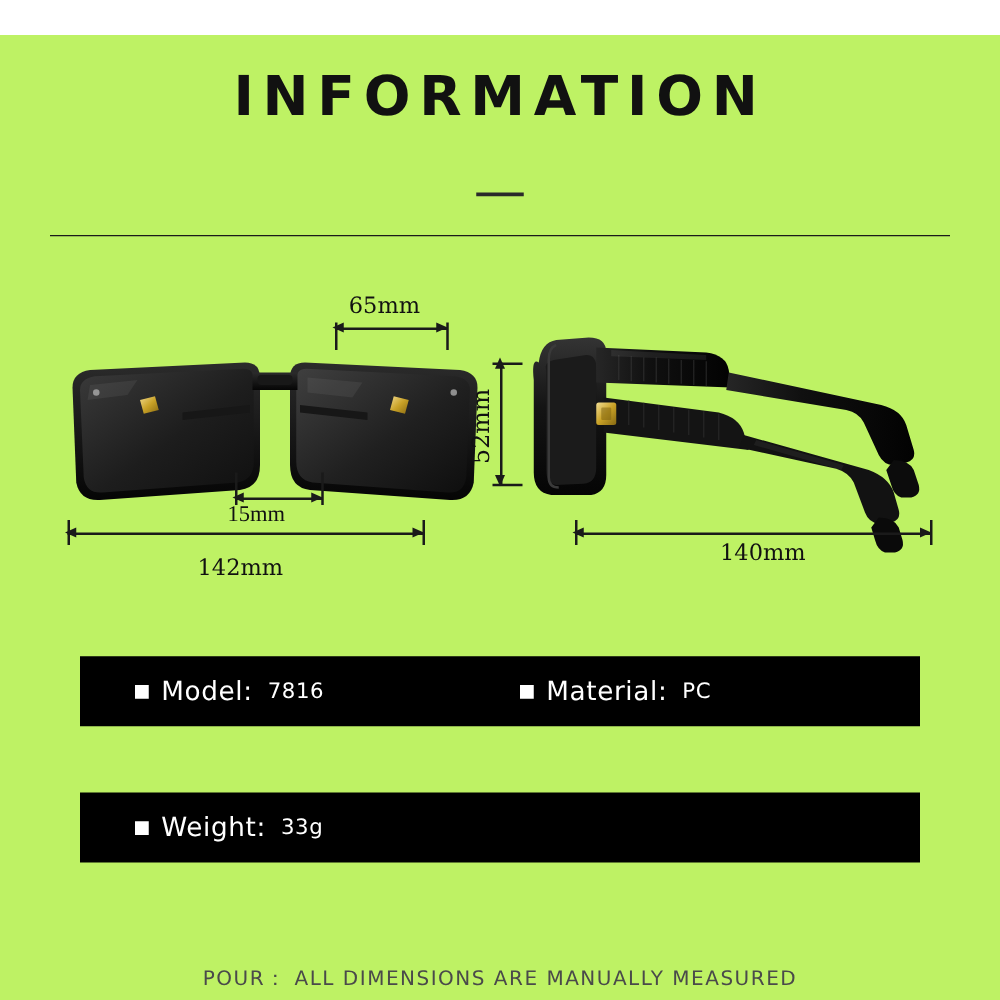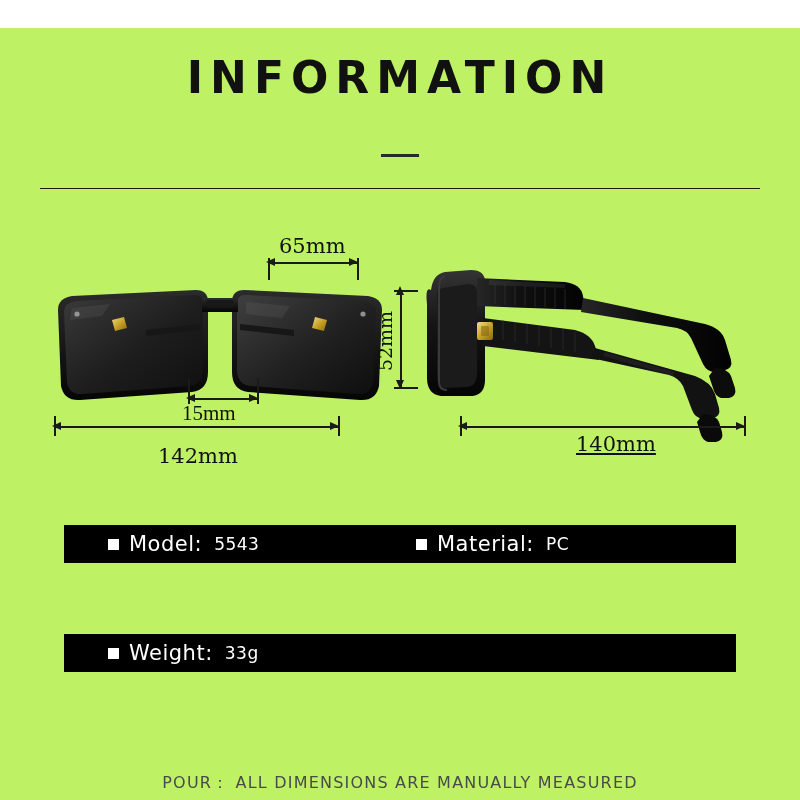--- a/index.html
+++ b/index.html
@@ -87,39 +87,39 @@
     background: #1a1a1a;
   }
   .tick-h {
     position: absolute;
     height: 1.5px;
     background: #1a1a1a;
   }
   .dim-label {
     position: absolute;
     font-family: "DejaVu Serif", serif;
-    font-size: 21px;
+    font-size: 18px;
     color: #111111;
     white-space: nowrap;
   }
   .dim-label-v {
     position: absolute;
     font-family: "DejaVu Serif", serif;
     font-size: 19px;
     color: #111111;
     white-space: nowrap;
     transform-origin: center center;
   }
 
   
   .spec-bar {
     position: absolute;
     left: 64px;
     width: 672px;
-    height: 38px;
+    height: 56px;
     background: #000000;
     display: flex;
   }
   .spec-cell {
     display: flex;
     align-items: center;
     height: 100%;
   }
   .spec-cell.left { width: 352px; padding-left: 44px; }
   .spec-cell.right { flex: 1; padding-left: 0px; }
@@ -302,28 +302,28 @@
     <div class="arrow arrow-d" style="left:396px; top:172px;"></div>
     <div class="tick-h" style="left:394px; top:82px; width:24px;"></div>
     <div class="tick-h" style="left:394px; top:179px; width:24px;"></div>
     <div class="dim-label-v" style="left:355px; top:122px; transform: rotate(-90deg);">52mm</div>
 
     <div class="dim-line dim-h" style="left:460px; top:218px; width:285px;"></div>
     <div class="arrow arrow-l" style="left:458px; top:214px;"></div>
     <div class="arrow arrow-r" style="left:736px; top:214px;"></div>
     <div class="tick" style="left:460px; top:208px; height:20px;"></div>
     <div class="tick" style="left:744px; top:208px; height:20px;"></div>
-    <div class="dim-label" style="left:576px; top:224px;text-decoration:underline;">140mm</div>
+    <div class="dim-label" style="left:576px; top:224px;">140mm</div>
   </div>
 
   <div class="spec-bar" style="top:497px;">
     <div class="spec-cell left">
       <span class="bullet"></span>
       <span class="spec-key">Model:</span>
-      <span class="spec-val">5543</span>
+      <span class="spec-val">7816</span>
     </div>
     <div class="spec-cell right">
       <span class="bullet"></span>
       <span class="spec-key">Material:</span>
       <span class="spec-val">PC</span>
     </div>
   </div>
 
   <div class="spec-bar" style="top:606px;gap:19px;">
     <div class="spec-cell left">

